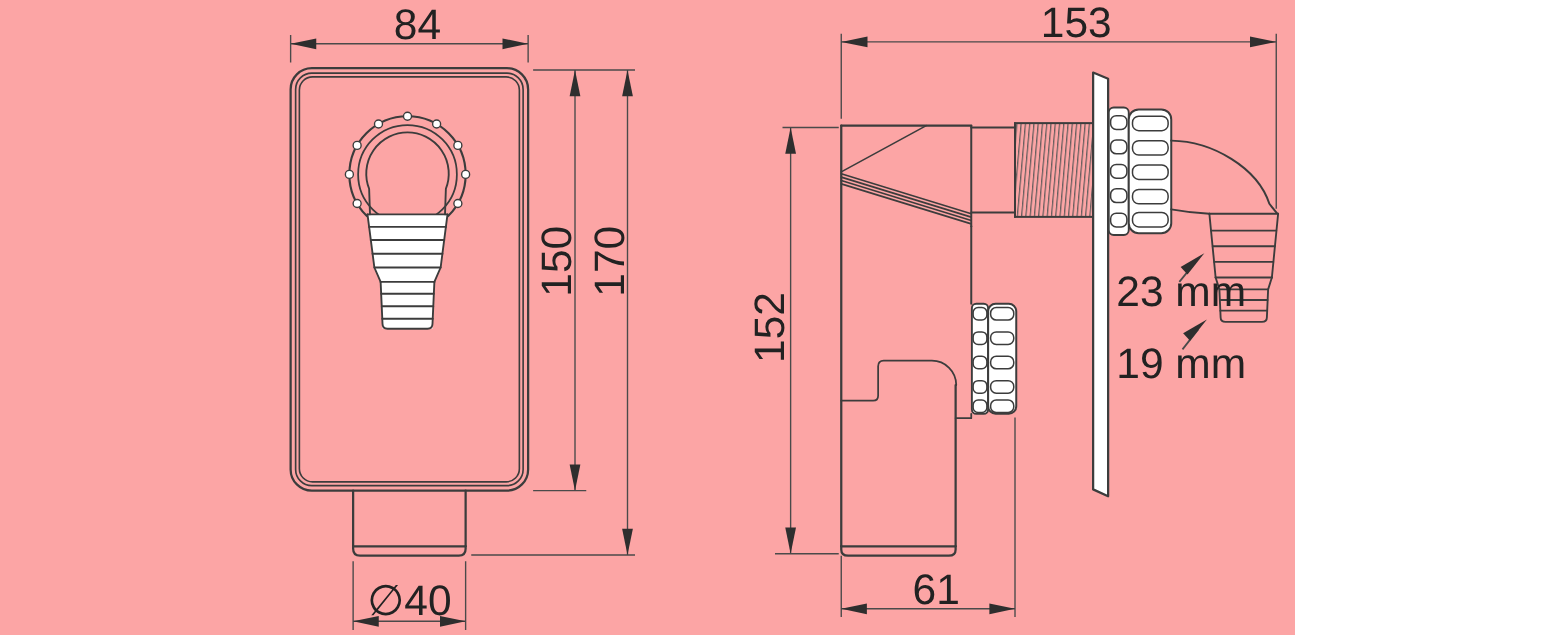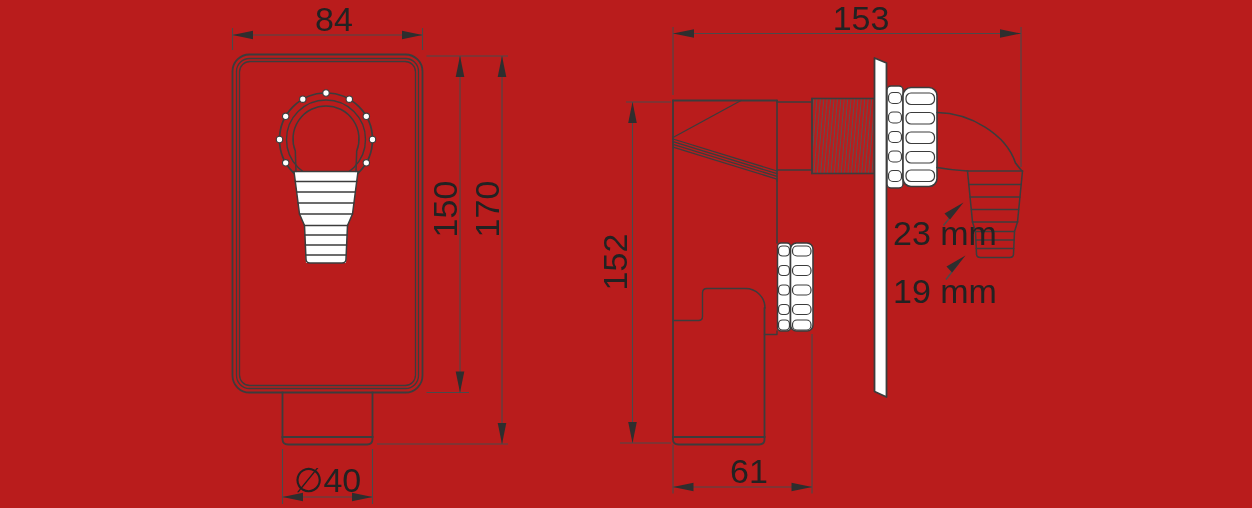--- a/index.html
+++ b/index.html
@@ -1,16 +1,16 @@
 <!DOCTYPE html>
 <html><head>
 <meta charset="utf-8">
 <style>
   html,body{margin:0;padding:0;background:#ffffff;}
-  .stage{position:relative;width:1252px;height:508px;background:#b91c1c;overflow:hidden;
+  .stage{position:relative;width:1036px;height:508px;background:#fca5a5;overflow:hidden;
          font-family:"Liberation Sans","DejaVu Sans",sans-serif;}
   svg{display:block}
   text.dim{font-family:"Liberation Sans","DejaVu Sans",sans-serif;font-size:34px;fill:#222;}
   .outline{stroke:#3c3c3c;fill:none;stroke-width:1.8;stroke-linejoin:round;stroke-linecap:round;}
   .thin{stroke:#3c3c3c;fill:none;stroke-width:1.3;stroke-linejoin:round;stroke-linecap:round;}
   .dimline{stroke:#4a4a4a;fill:none;stroke-width:1.1;}
   .arrow{fill:#2e2e2e;stroke:none;}
   .whitefill{fill:#ffffff;}
 </style>
 </head>

